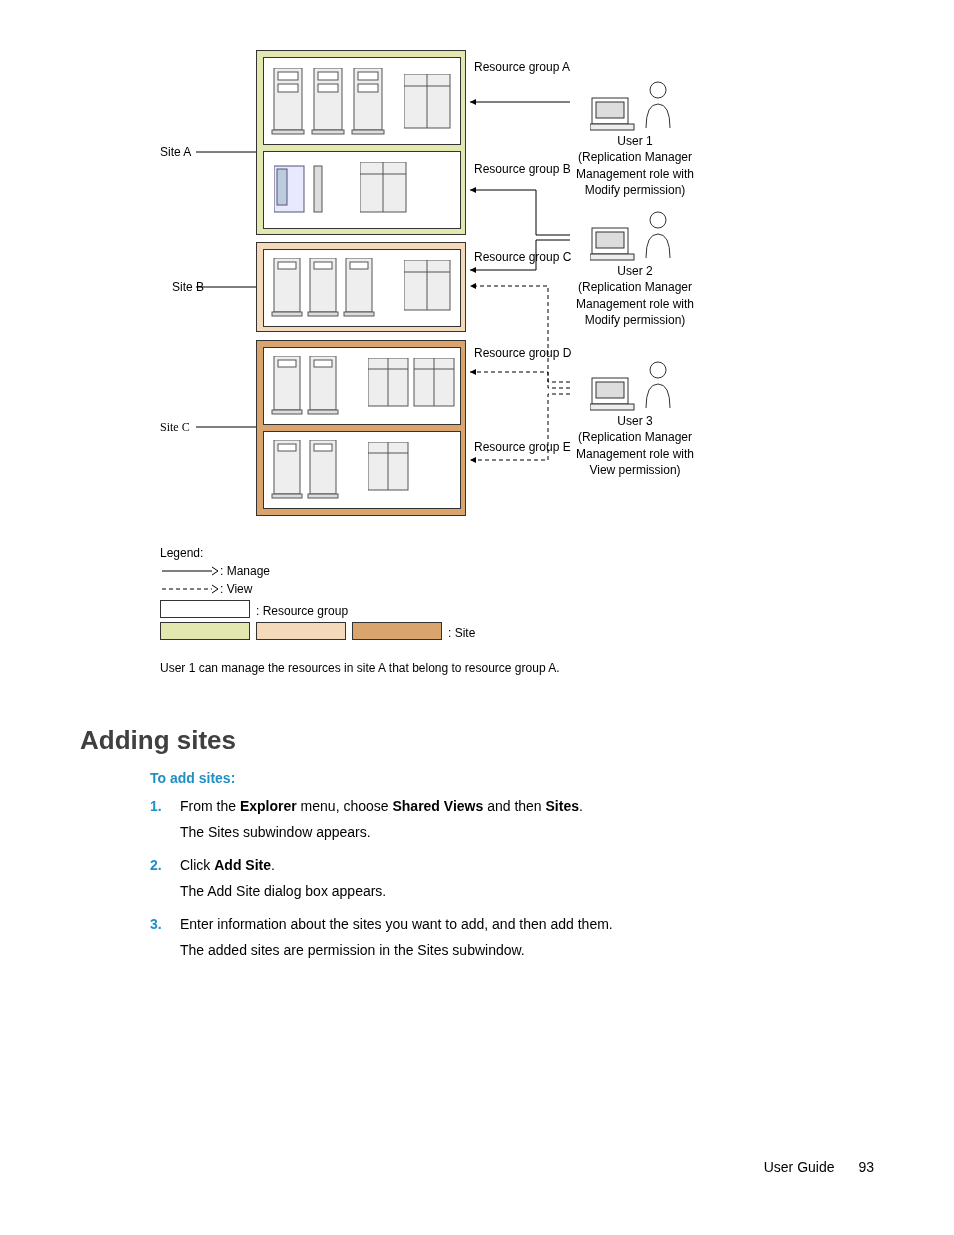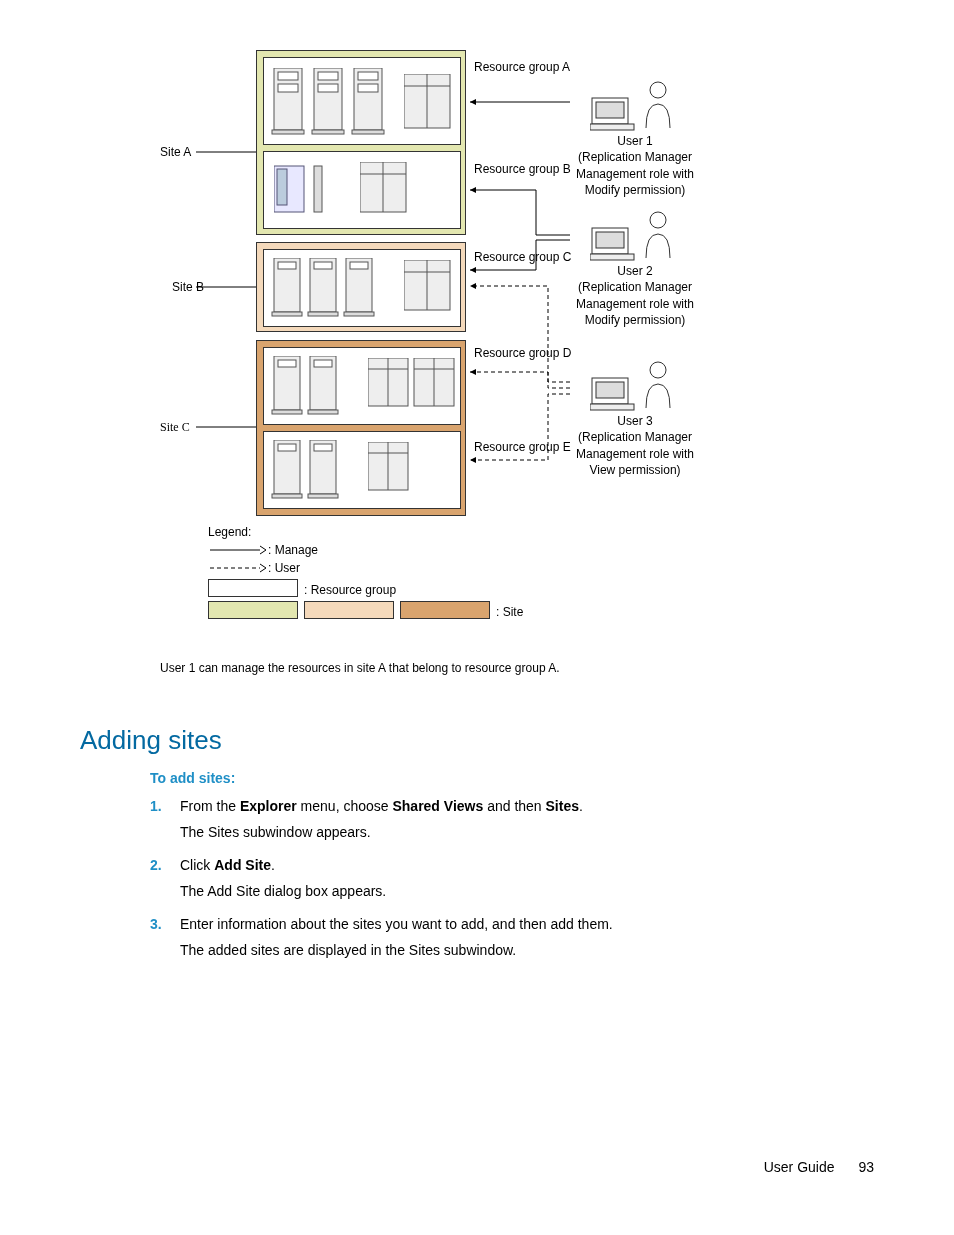--- a/index.html
+++ b/index.html
@@ -8,25 +8,25 @@
   .diagram-area { position: absolute; left: 160px; top: 40px; width: 700px; height: 600px; font-size: 12px; }
   .site-label { position: absolute; font-size: 12px; }
   .site-box { position: absolute; border: 1px solid #333; }
   .siteA { background: #e3e7b0; }
   .siteB { background: #f4d9bb; }
   .siteC { background: #d9a46e; }
   .rg-box { position: absolute; border: 1px solid #333; background: #fff; }
   .rg-label { position: absolute; font-size: 12px; }
   .user-block { position: absolute; font-size: 12px; text-align: center; width: 150px; }
   .user-block .caption { margin-top: 2px; line-height: 1.2; }
-  .legend { position: absolute; left: 160px; top: 525px; font-size: 12px; width: 600px; margin-left: 48px; }
+  .legend { position: absolute; left: 160px; top: 546px; font-size: 12px; width: 600px; }
   .legend-row { display: flex; align-items: flex-end; margin: 4px 0; }
   .legend-swatch { width: 90px; height: 18px; border: 1px solid #333; margin-right: 6px; }
   .notes { position: absolute; left: 160px; top: 660px; font-size: 12px; line-height: 1.4; }
-  .section-heading { position: absolute; left: 80px; top: 725px; font-size: 26px; color: #0369a1; font-weight: 400; }
+  .section-heading { position: absolute; left: 80px; top: 725px; font-size: 26px; color: #404040; font-weight: 700; }
   .subheading { position: absolute; left: 150px; top: 770px; font-size: 14px; color: #1f8fc6; font-weight: bold; }
   .steps { position: absolute; left: 150px; top: 795px; width: 700px; font-size: 14px; line-height: 1.6; }
   .step { display: flex; margin-bottom: 10px; }
   .step-num { color: #1f8fc6; font-weight: bold; width: 30px; flex-shrink: 0; }
   .step-body { flex: 1; }
   .step-body p { margin: 4px 0 0 0; }
   .footer { position: absolute; right: 80px; bottom: 60px; font-size: 14px; }
   .footer .pnum { margin-left: 20px; }
   .arrow-line { stroke: #000; stroke-width: 1; fill: none; }
   .arrow-dash { stroke-dasharray: 4,3; }
@@ -240,21 +240,21 @@
           <line x1="2" y1="7" x2="52" y2="7" class="arrow-line"></line>
           <path d="M52,3 L58,7 L52,11" fill="none" stroke="#000"></path>
         </svg>
       <span>: Manage</span>
     </div>
     <div class="legend-row">
       <svg width="60" height="14">
           <line x1="2" y1="7" x2="52" y2="7" class="arrow-line arrow-dash"></line>
           <path d="M52,3 L58,7 L52,11" fill="none" stroke="#000"></path>
         </svg>
-      <span>: User</span>
+      <span>: View</span>
     </div>
     <div class="legend-row">
       <div class="legend-swatch" style="background:#fff;"></div>
       <span>: Resource group</span>
     </div>
     <div class="legend-row">
       <div class="legend-swatch" style="background:#e3e7b0;"></div>
       <div class="legend-swatch" style="background:#f4d9bb;"></div>
       <div class="legend-swatch" style="background:#d9a46e;"></div>
       <span>: Site</span>
@@ -280,21 +280,21 @@
       <div class="step-num">2.</div>
       <div class="step-body">
         <span>Click <b>Add Site</b>.</span>
         <p>The Add Site dialog box appears.</p>
       </div>
     </div>
     <div class="step">
       <div class="step-num">3.</div>
       <div class="step-body">
         <span>Enter information about the sites you want to add, and then add them.</span>
-        <p>The added sites are displayed in the Sites subwindow.</p>
+        <p>The added sites are permission in the Sites subwindow.</p>
       </div>
     </div>
   </div>
 
   <div class="footer">
     <span>User Guide</span>
     <span class="pnum">93</span>
   </div>
 
 </div>

